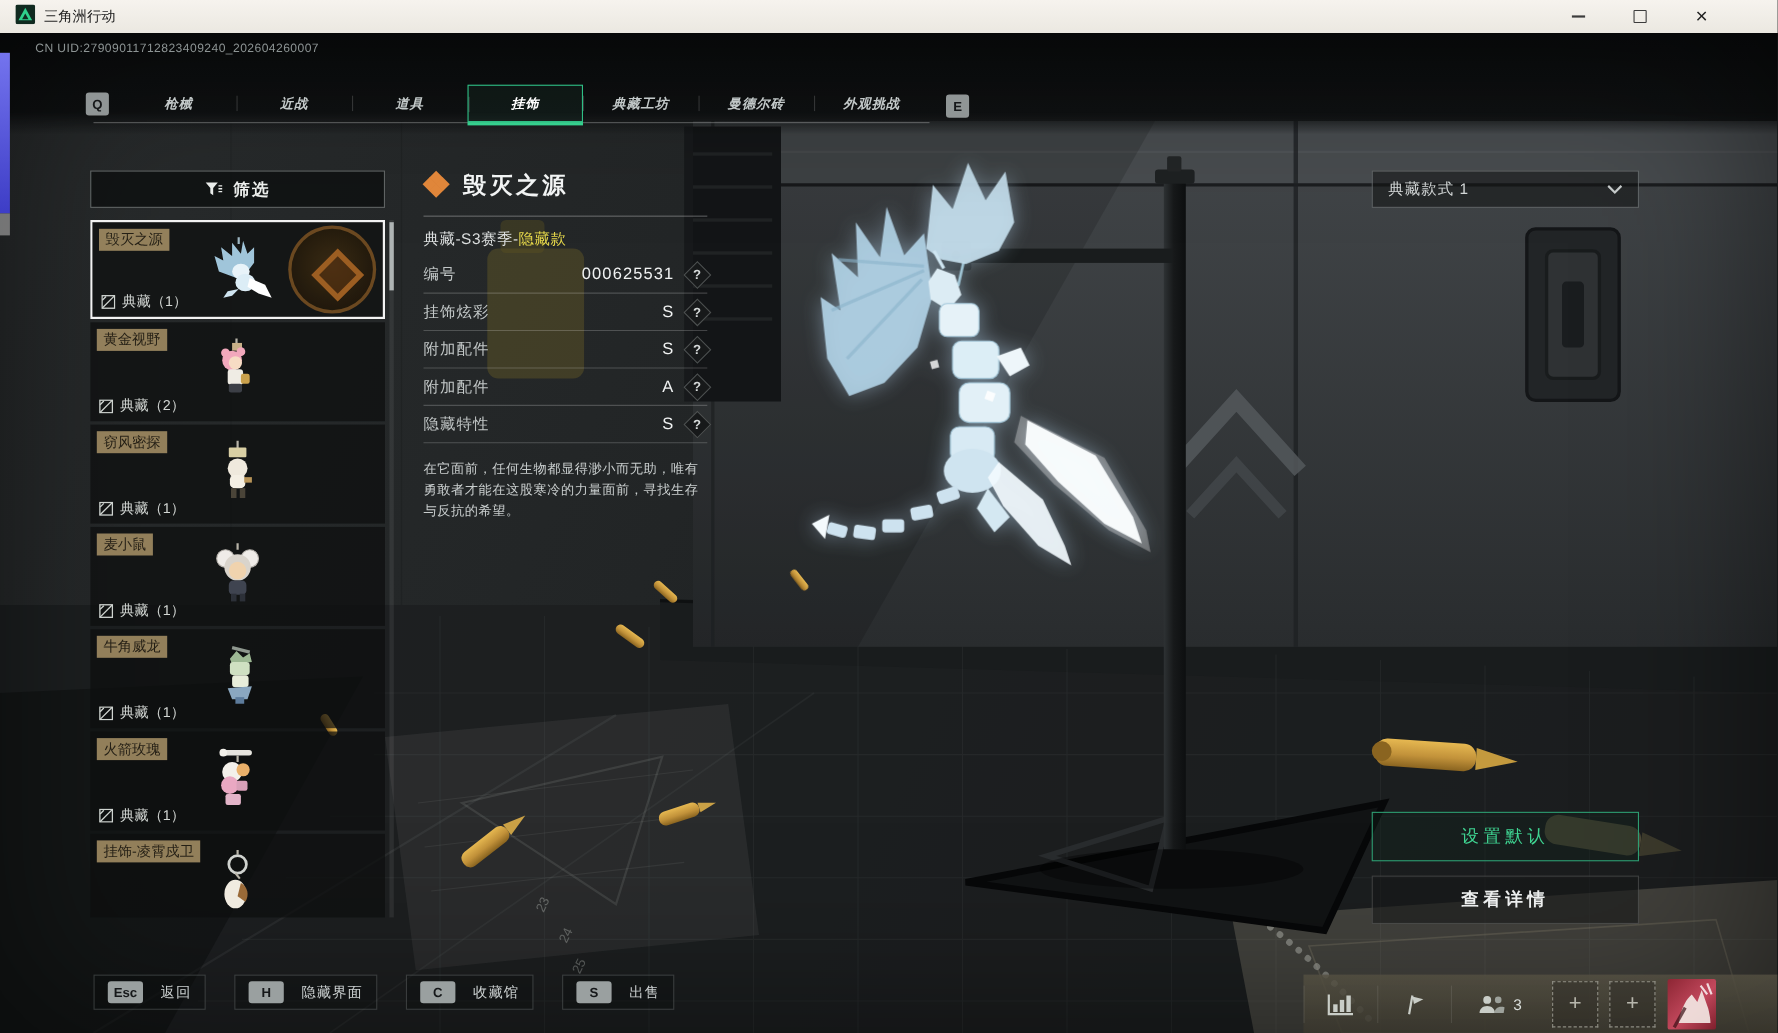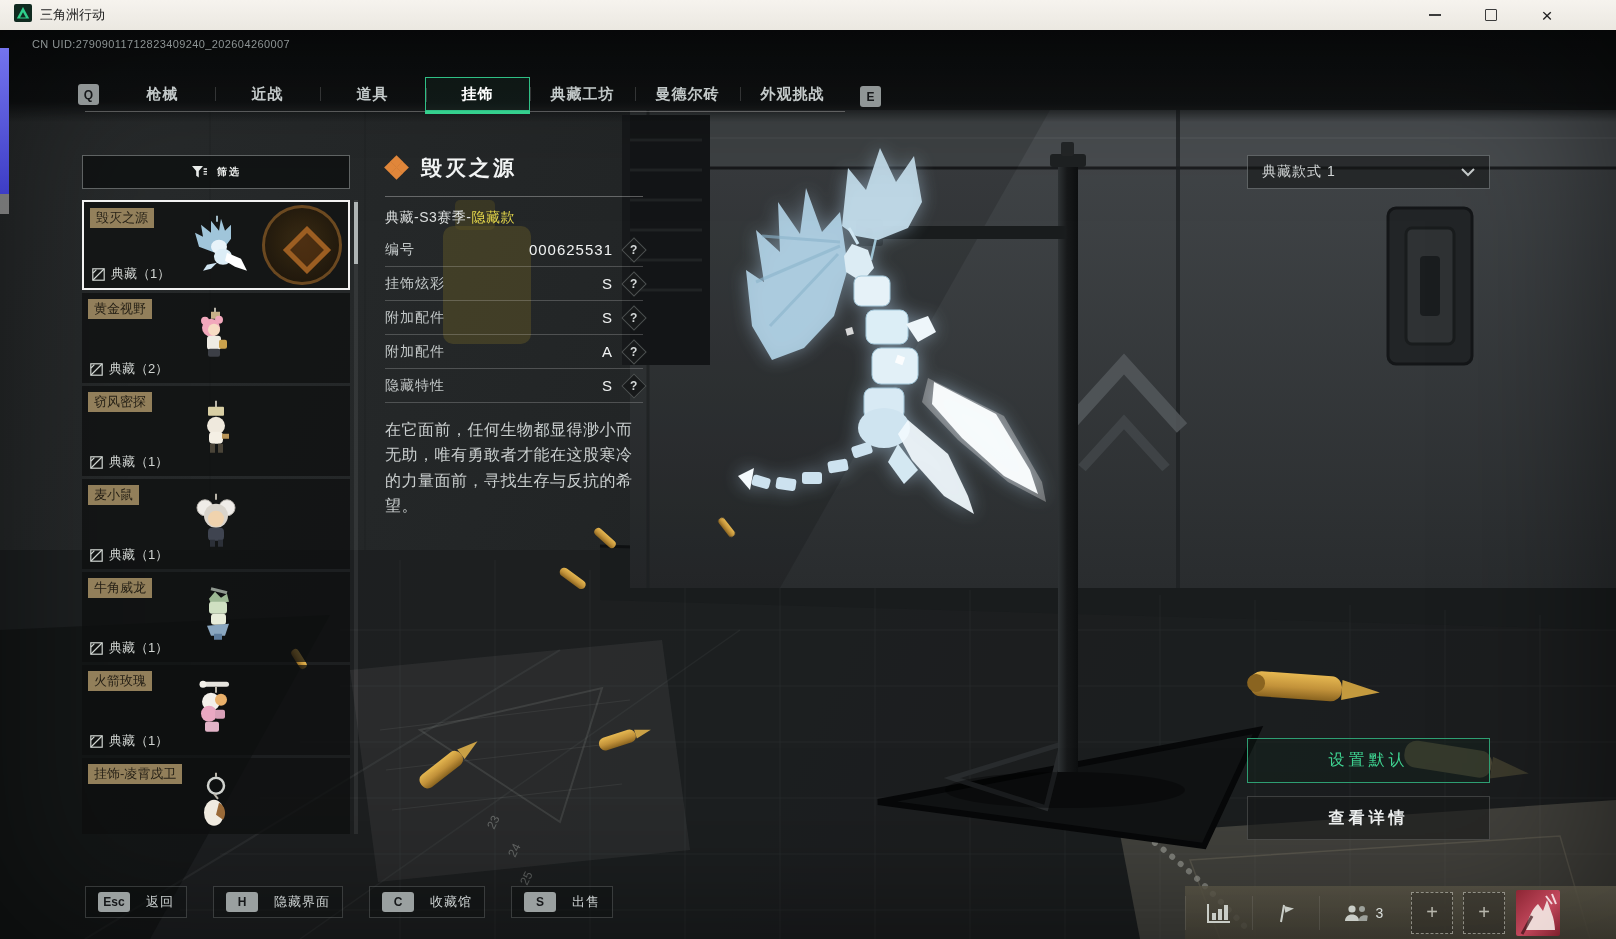--- a/index.html
+++ b/index.html
@@ -34,30 +34,30 @@
   .edge-strip{position:absolute;left:0;top:48px;width:9px;height:146px;z-index:60;
               background:linear-gradient(180deg,#7474ee,#3d3dc6);}
   .edge-strip2{position:absolute;left:0;top:194px;width:9px;height:20px;z-index:60;background:#9a9a9a;opacity:.7;}
 
   
   .keychip{position:absolute;z-index:6;width:21px;height:21px;border-radius:3px;background:rgba(168,174,174,.85);
            color:#16181a;font-weight:bold;font-size:12px;display:flex;align-items:center;justify-content:center;}
   .tabline{position:absolute;top:81px;left:85px;width:760px;height:1px;background:rgba(255,255,255,.28);z-index:5;}
   .tabs{position:absolute;top:47px;left:110px;height:34px;display:flex;z-index:6;}
   .tab{position:relative;width:105px;display:flex;align-items:center;justify-content:center;
-       color:#c3c9c9;font-size:15px;font-weight:600;letter-spacing:1px;box-sizing:border-box;cursor:pointer;}
+       color:#c3c9c9;font-size:12px;font-weight:600;letter-spacing:1px;box-sizing:border-box;cursor:pointer;font-style:italic;}
   .tab + .tab::before{content:"";position:absolute;left:0;top:10px;width:1px;height:14px;background:rgba(255,255,255,.16);}
   .tab.active{color:#ffffff;font-weight:700;border:1px solid #2fbf85;background:rgba(26,66,48,.22);}
   .tab.active::after{content:"";position:absolute;left:-1px;right:-1px;bottom:-4px;height:3px;background:#35d08e;}
 
   
   .filter-btn{position:absolute;left:82px;top:125px;width:268px;height:34px;z-index:6;box-sizing:border-box;
               border:1px solid rgba(160,166,166,.55);background:rgba(12,14,14,.78);
               display:flex;align-items:center;justify-content:center;gap:9px;cursor:pointer;}
-  .filter-btn span{color:#eceeec;font-size:10px;font-weight:700;letter-spacing:2px;}
+  .filter-btn span{color:#eceeec;font-size:15px;font-weight:700;letter-spacing:2px;}
   .itemlist{position:absolute;left:82px;top:170px;width:268px;height:634px;z-index:6;overflow:hidden;
             display:flex;flex-direction:column;gap:3px;}
   .card{position:relative;height:90px;flex:0 0 90px;background:rgba(12,14,14,.72);box-sizing:border-box;cursor:pointer;}
   .card.selected{border:2px solid #f2f2f2;background:rgba(16,18,18,.8);}
   .badge{position:absolute;top:6px;left:6px;background:rgba(158,138,98,.92);color:#241f15;
          font-size:13px;padding:1px 6px;line-height:1.35;}
   .thumb{position:absolute;left:50%;top:50%;transform:translate(-50%,-52%);}
   .count-row{position:absolute;left:8px;bottom:5px;display:flex;align-items:center;gap:6px;
              color:#d2d6d3;font-size:13px;}
   .medal{position:absolute;right:6px;top:50%;transform:translateY(-50%);width:80px;height:80px;border-radius:50%;
@@ -75,21 +75,21 @@
   .d-div{height:1px;background:rgba(255,255,255,.3);margin-top:8px;}
   .d-series{margin-top:12px;font-size:14px;color:#dcdfdf;letter-spacing:.5px;}
   .d-series .hl{color:#e6d84a;}
   .d-rows{margin-top:6px;}
   .drow{display:flex;align-items:center;height:33px;border-bottom:1px solid rgba(255,255,255,.2);}
   .dlabel{color:#c2c7c7;font-size:14px;letter-spacing:1px;}
   .dval{margin-left:auto;color:#f0f2f2;font-size:15px;letter-spacing:1px;}
   .qwrap{margin-left:12px;width:18px;height:18px;transform:rotate(45deg);box-sizing:border-box;
          background:#17191a;border:1px solid #4c5050;display:flex;align-items:center;justify-content:center;cursor:pointer;}
   .qwrap i{transform:rotate(-45deg);font-style:normal;font-size:12px;color:#d4d8d8;font-weight:700;}
-  .d-desc{margin-top:14px;color:#c9cece;font-size:16px;line-height:1.58;letter-spacing:.5px;}
+  .d-desc{margin-top:14px;color:#c9cece;font-size:12px;line-height:1.58;letter-spacing:.5px;}
 
   
   .rarity{position:relative;width:24px;height:24px;flex:0 0 24px;}
   .rarity b{position:absolute;width:9px;height:9px;background:#e0863a;transform:rotate(45deg);}
   .rarity b:nth-child(1){left:7px;top:1px;}
   .rarity b:nth-child(2){left:1px;top:7px;}
   .rarity b:nth-child(3){left:13px;top:7px;}
   .rarity b:nth-child(4){left:7px;top:13px;}
 
   

